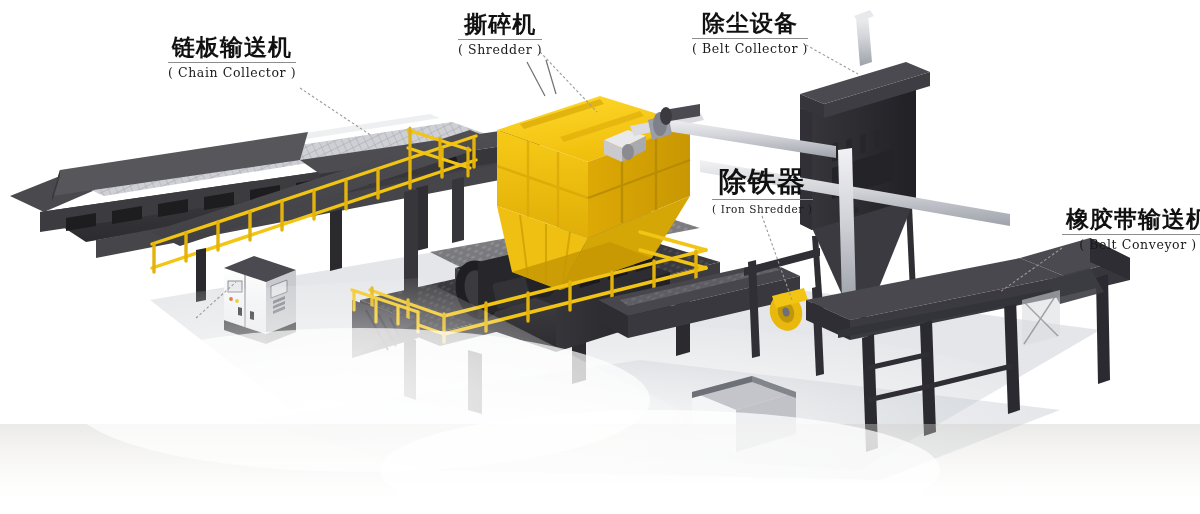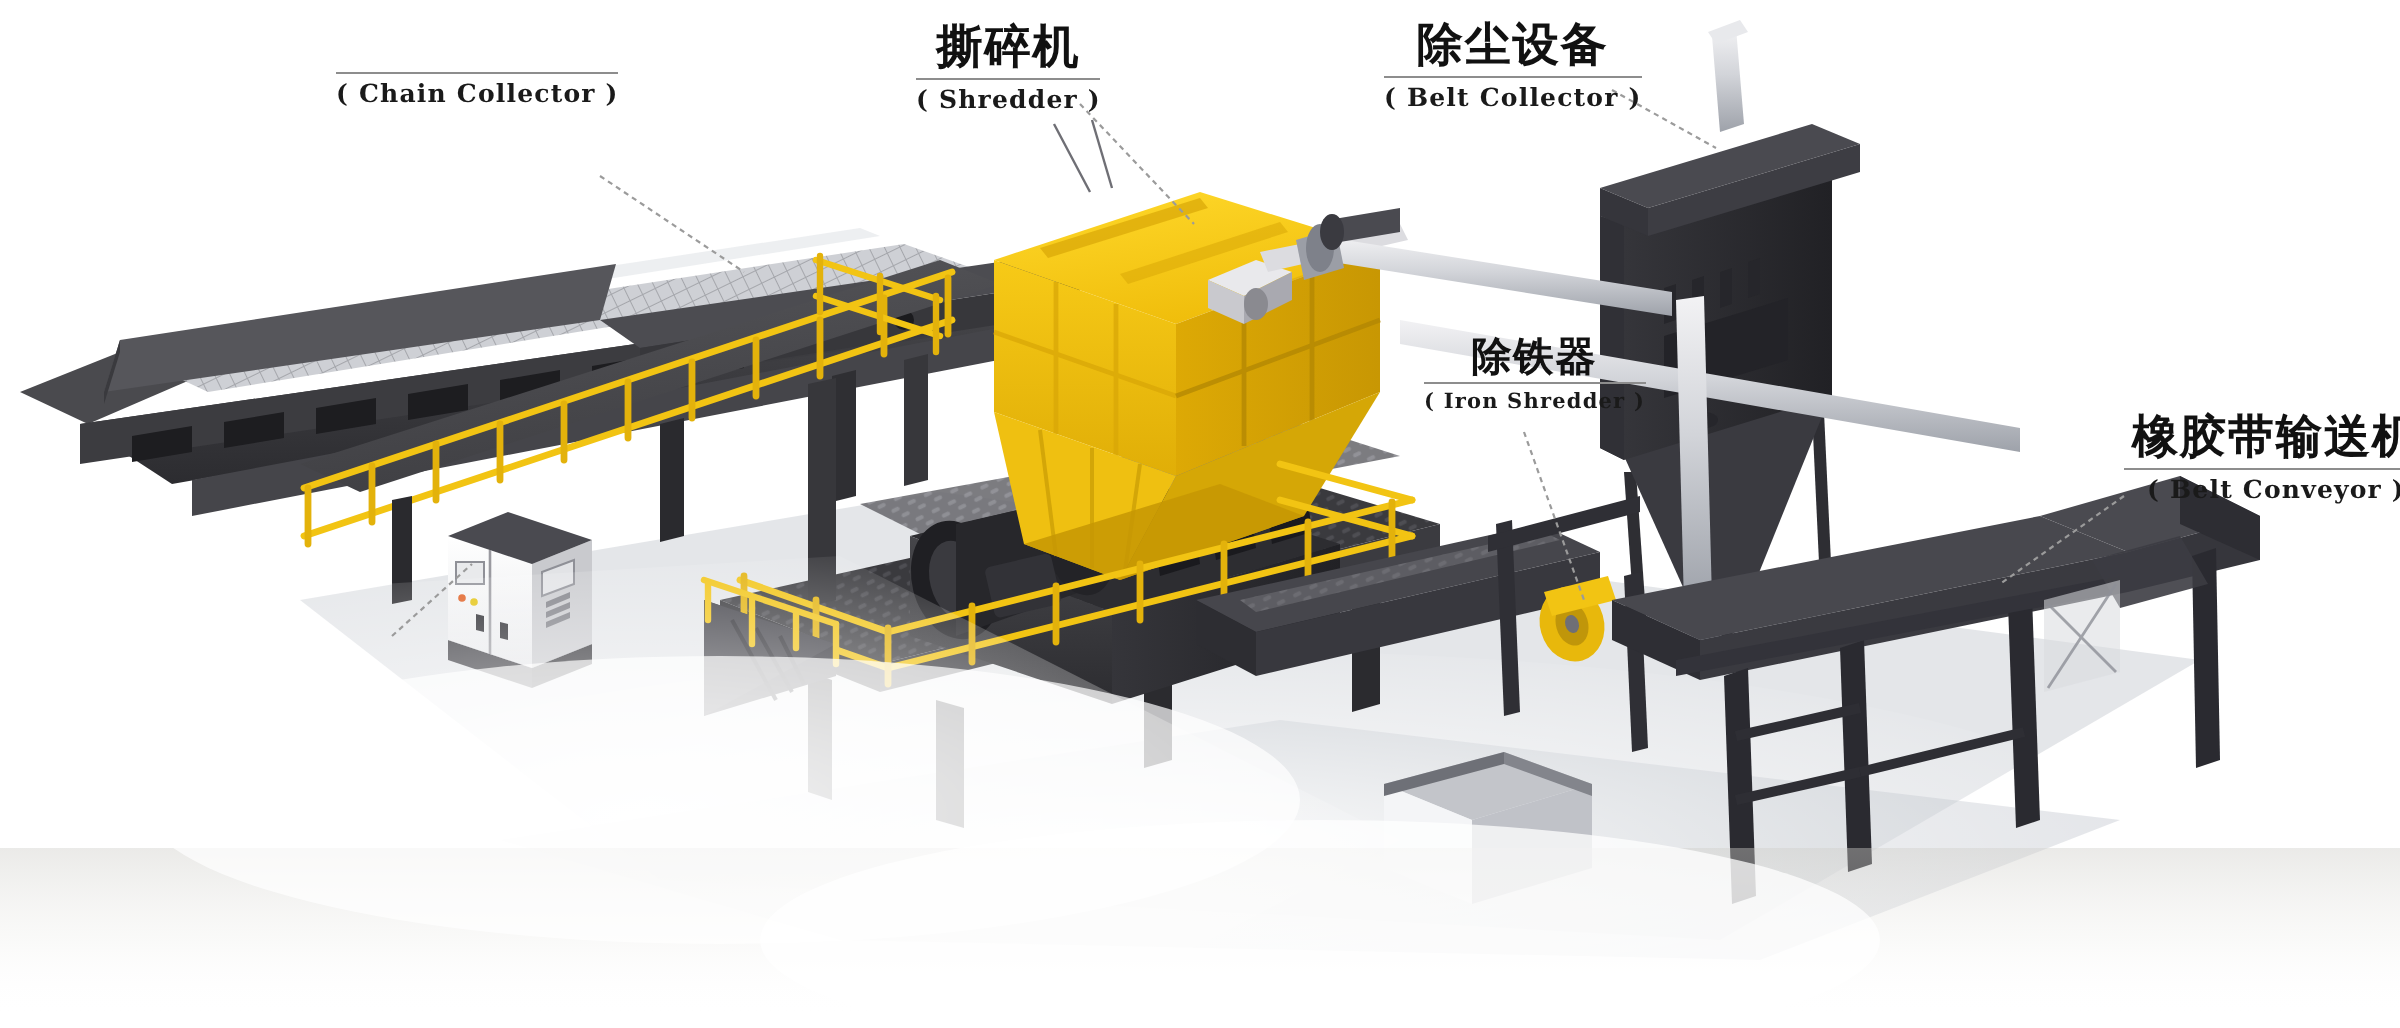--- a/index.html
+++ b/index.html
@@ -28,29 +28,29 @@
     font-family:"DejaVu Sans","Liberation Sans",sans-serif;
     font-weight:700;
     font-size:23px;
     letter-spacing:1px;
     color:#111111;
     display:block;
     padding:0 4px 3px 4px;
   }
   .callout .en{
     font-family:"DejaVu Serif","Liberation Serif",serif;
-    font-weight:700;
+    font-weight:400;
     font-size:12.5px;
     letter-spacing:.6px;
     color:#1a1a1a;
     display:block;
     padding-top:4px;
     border-top:1.15px solid #8d8d8d;
   }
-  .callout.small .cn{font-size:20px;}
+  .callout.small .cn{font-size:28px;}
   .callout.small .en{font-size:10.5px;}
 
   
   #lbl-chain    {left:168px;top:36px;}
   #lbl-shredder {left:458px;top:13px;}
   #lbl-dust     {left:692px;top:0px;margin-top:12px;}
   #lbl-iron     {left:712px;top:168px;}
   #lbl-belt     {left:1062px;top:208px;}
   #lbl-cabinet  {left:96px;top:310px;}
 </style>
@@ -468,20 +468,21 @@
       <path d="M300 88 L372 136"></path>
       <path d="M540 52 L597 112"></path>
       <path d="M806 45 L858 74"></path>
       <path d="M762 216 L792 300"></path>
       <path d="M1062 248 L1000 292"></path>
       <path d="M196 318 L236 282"></path>
     </g>
   </svg>
 
   <div class="callout" id="lbl-chain">
+    <span class="cn">链板输送机</span>
     <span class="en">( Chain Collector )</span>
   </div>
 
   <div class="callout" id="lbl-shredder">
     <span class="cn">撕碎机</span>
     <span class="en">( Shredder )</span>
   </div>
 
   <div class="callout" id="lbl-dust">
     <span class="cn">除尘设备</span>

